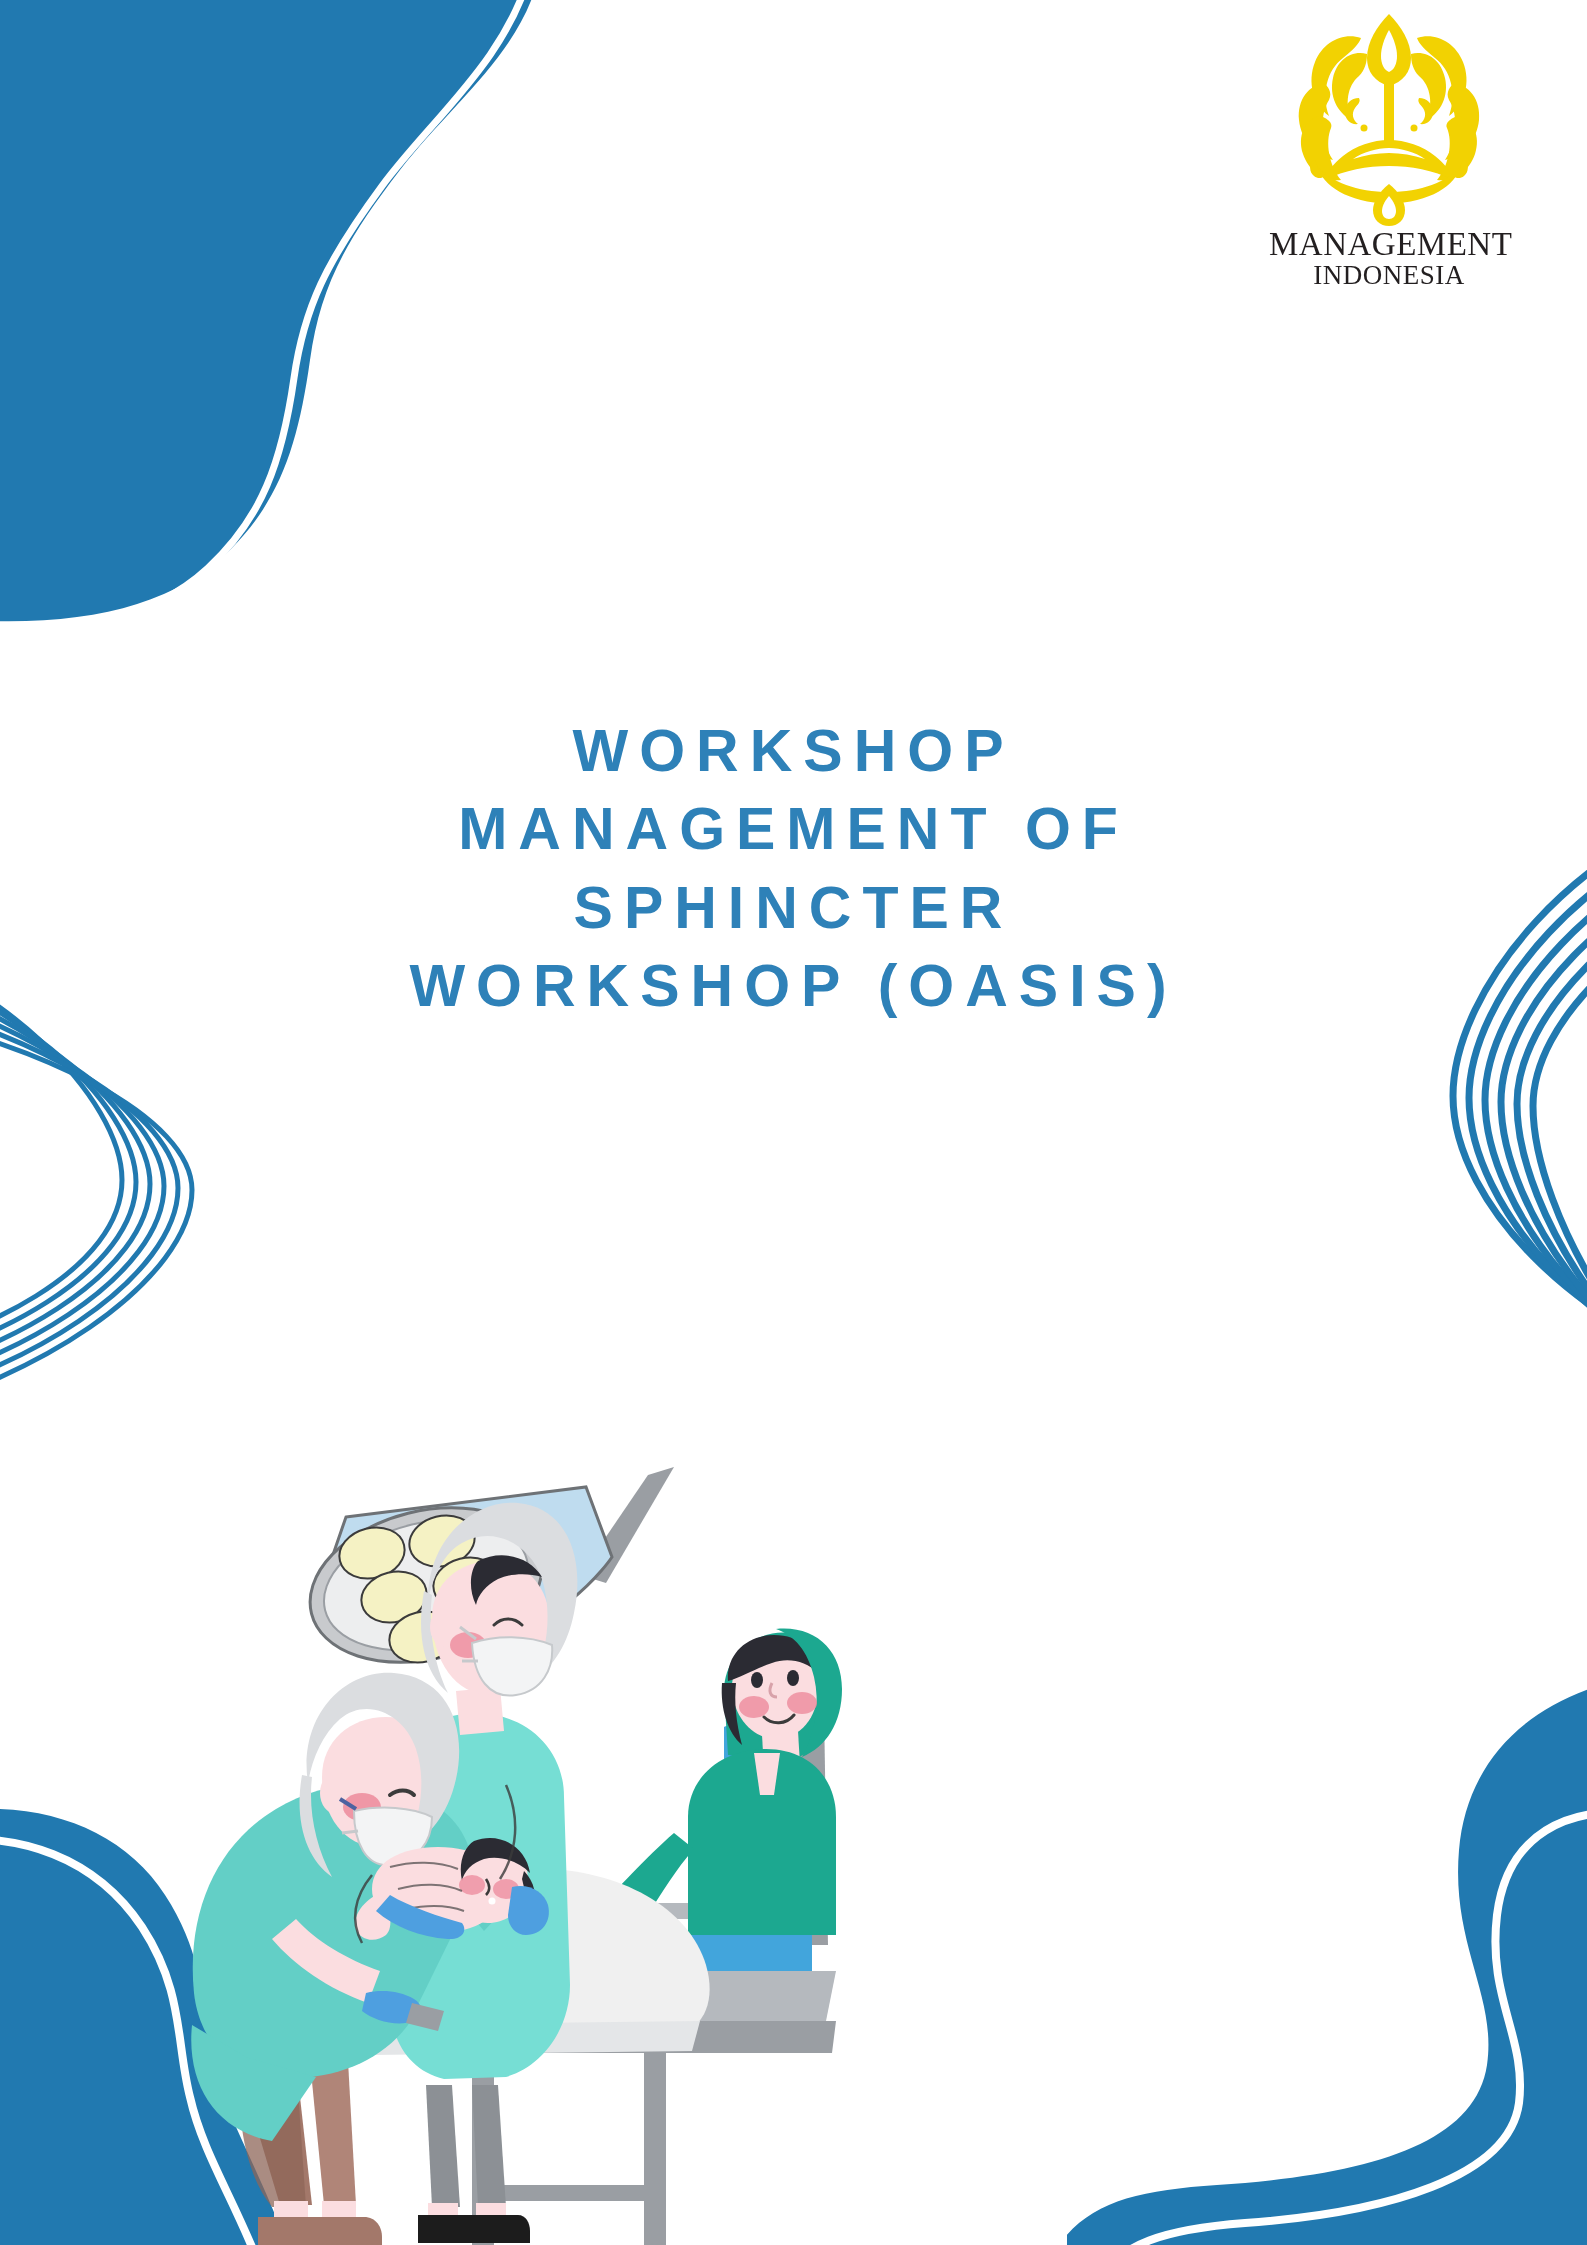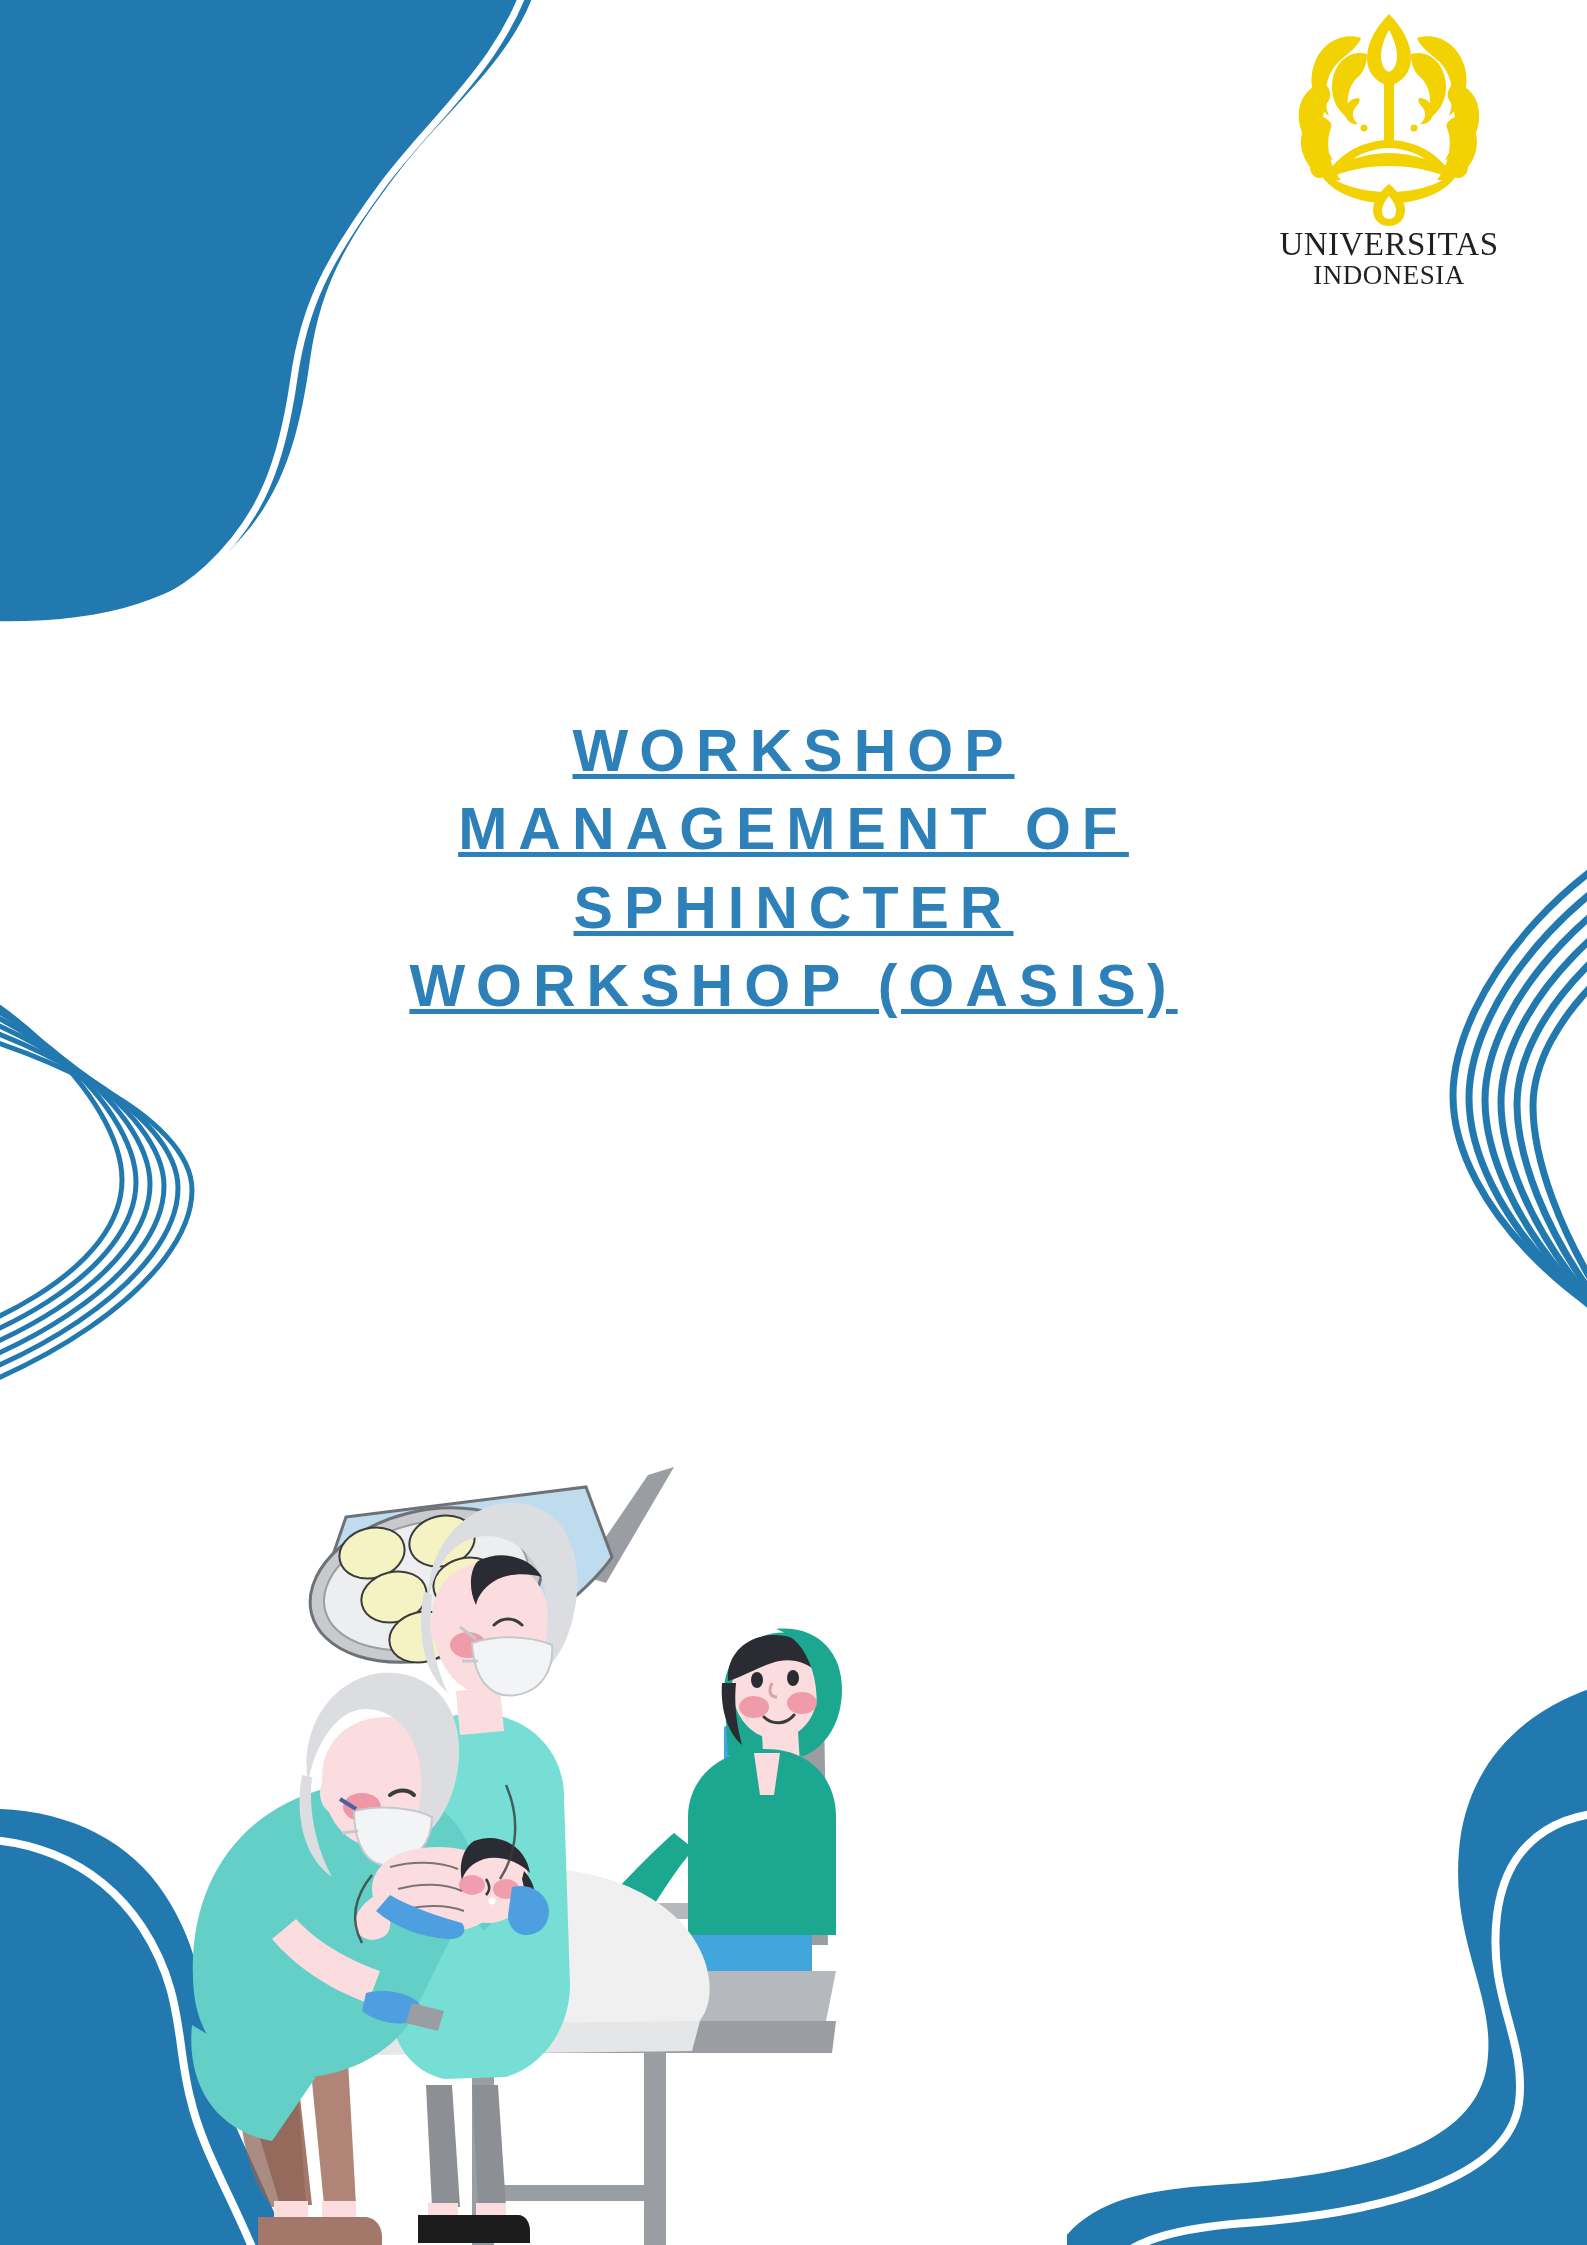--- a/index.html
+++ b/index.html
@@ -38,21 +38,21 @@
   }
   .title{
     color:#2E81B8;
     font-family:"Liberation Sans", sans-serif;
     font-weight:bold;
     font-size:59px;
     line-height:1.33;
     letter-spacing:11px;
     padding:0 130px;
   }
-  .title .ln{ display:block; white-space:nowrap;text-decoration:underline; }
+  .title .ln{ display:block; white-space:nowrap; }
 
   
   .illo{
     position:absolute; left:176px; bottom:0;
     width:790px; height:780px;
   }
   .illo svg{ width:100%; height:100%; display:block; }
 </style>
 </head>
 <body>
@@ -168,21 +168,21 @@
         <path d="M176 152 C180 156 180 164 175 168 C170 172 164 170 163 164
                  C168 165 172 162 172 157 C172 154 174 152 176 152 Z"></path>
 
         <path d="M100 176 C90 184 84 194 84 202 C84 212 91 218 100 218
                  C109 218 116 212 116 202 C116 194 110 184 100 176 Z"></path>
         <path d="M100 188 C95 194 93 199 93 203 C93 208 96 211 100 211
                  C104 211 107 208 107 203 C107 199 105 194 100 188 Z" fill="#ffffff"></path>
       </g>
     </svg>
     <div class="logo-text">
-      <span class="l1">UNIVERSITAS</span>
+      <span class="l1">MANAGEMENT</span>
       <span class="l2">INDONESIA</span>
     </div>
   </div>
 
   <div class="title-wrap">
     <h1 class="title">
       <span class="ln">WORKSHOP</span>
       <span class="ln">MANAGEMENT OF</span>
       <span class="ln">SPHINCTER</span>
       <span class="ln">WORKSHOP (OASIS)</span>

